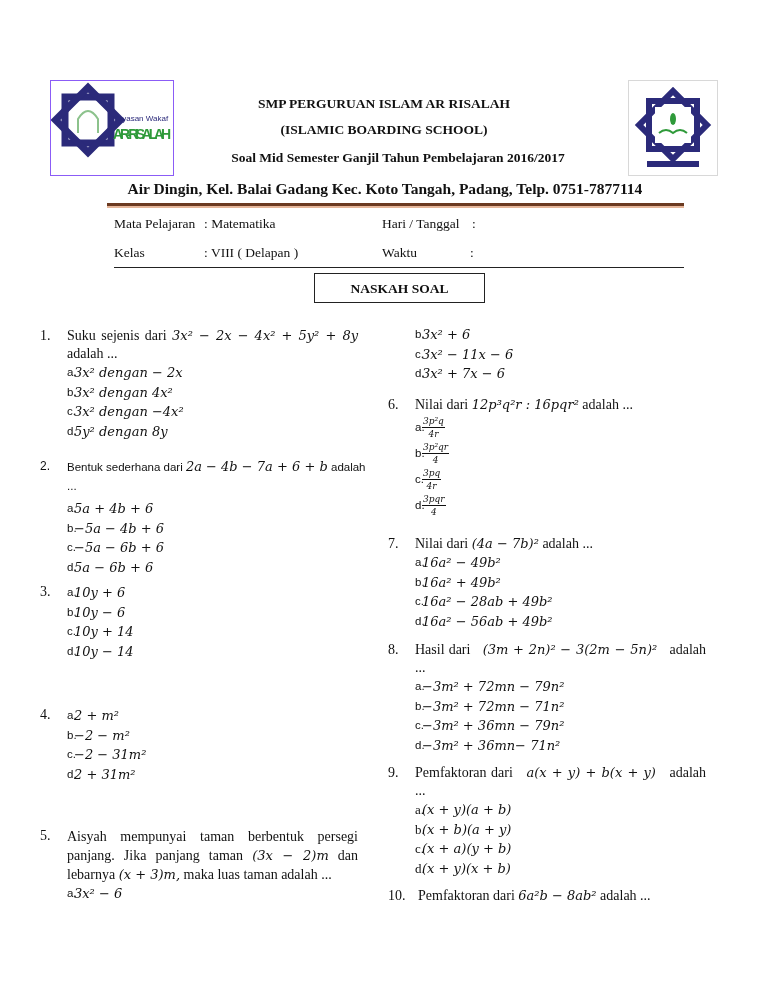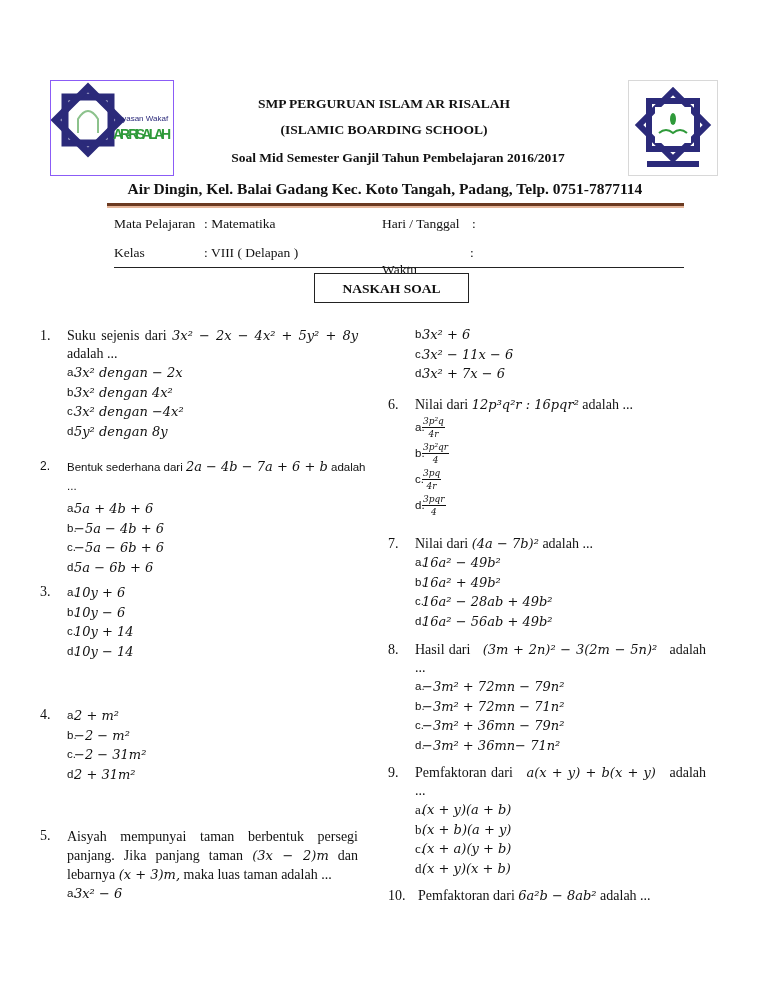--- a/index.html
+++ b/index.html
@@ -8,21 +8,21 @@
   .abs { position: absolute; }
   
   .logo-left { left: 50px; top: 80px; width: 122px; height: 94px; border: 1px solid #8b5cf6; background: #fff; }
   .logo-right { left: 628px; top: 80px; width: 88px; height: 94px; border: 1px solid #d8d8d8; background: #fff; }
   .hdr-line { width: 100%; text-align: center; font-weight: bold; font-size: 13.5px; left: 0; font-family: Liberation Serif, serif; }
   .hdr-addr { left: 120px; top: 180px; width: 530px; text-align: center; font-weight: bold; font-size: 15.5px; white-space: nowrap; }
   .rule-double { left: 107px; top: 203px; width: 577px; height: 3px; background: #6b3a21; }
   .rule-double2 { left: 107px; top: 206px; width: 577px; height: 2px; background: #e5b69a; }
   .info { font-size: 13.5px; white-space: nowrap; }
   .rule-thin { left: 114px; top: 267px; width: 570px; height: 1px; background: #222; }
-  .naskah { left: 314px; top: 273px; width: 155px; height: 30px; border: 1px solid #222; text-align: center;
+  .naskah { left: 314px; top: 273px; width: 171px; height: 30px; border: 1px solid #222; text-align: center;
             line-height: 30px; font-weight: bold; font-size: 13.5px; box-sizing: border-box; }
   
   .q { font-size: 14px; line-height: 18px; }
   .qnum { position: absolute; left: 0; top: 0; }
   .qtext { margin-left: 27px; text-align: justify; }
   .opt { font-size: 13.5px; line-height: 19.5px; position: relative; padding-left: 34px; }
   .opt .ol { position: absolute; left: 27px; font-family: "Liberation Sans", "DejaVu Sans", sans-serif; font-size: 11.5px; }
   .math { font-family: "DejaVu Serif", serif; font-style: italic; font-size: 13px; }
   .sans { font-family: "Liberation Sans", "DejaVu Sans", sans-serif; font-size: 12px; }
   .frac { display: inline-block; vertical-align: middle; text-align: center; font-family: "DejaVu Serif", serif; font-style: italic; font-size: 9px; line-height: 9px; }
@@ -64,21 +64,21 @@
 <div class="abs hdr-addr">Air Dingin, Kel. Balai Gadang Kec. Koto Tangah, Padang, Telp. 0751-7877114</div>
 <div class="abs rule-double"></div>
 <div class="abs rule-double2"></div>
 
 <div class="abs info" style="left:114px; top:216px;">Mata Pelajaran</div>
 <div class="abs info" style="left:204px; top:216px;">: Matematika</div>
 <div class="abs info" style="left:382px; top:216px;">Hari / Tanggal</div>
 <div class="abs info" style="left:472px; top:216px;">:</div>
 <div class="abs info" style="left:114px; top:245px;">Kelas</div>
 <div class="abs info" style="left:204px; top:245px;">: VIII ( Delapan )</div>
-<div class="abs info" style="left:382px; top:262px;">Waktu</div>
+<div class="abs info" style="left:382px; top:245px;">Waktu</div>
 <div class="abs info" style="left:470px; top:245px;">:</div>
 <div class="abs rule-thin"></div>
 <div class="abs naskah">NASKAH SOAL</div>
 
 <div class="abs q" style="left:40px; top:327px; width:318px;">
   <span class="qnum">1.</span>
   <div class="qtext">
     <span>Suku sejenis dari</span>
     <span class="math">3x² − 2x − 4x² + 5y² + 8y</span>
     <span>adalah ...</span>

